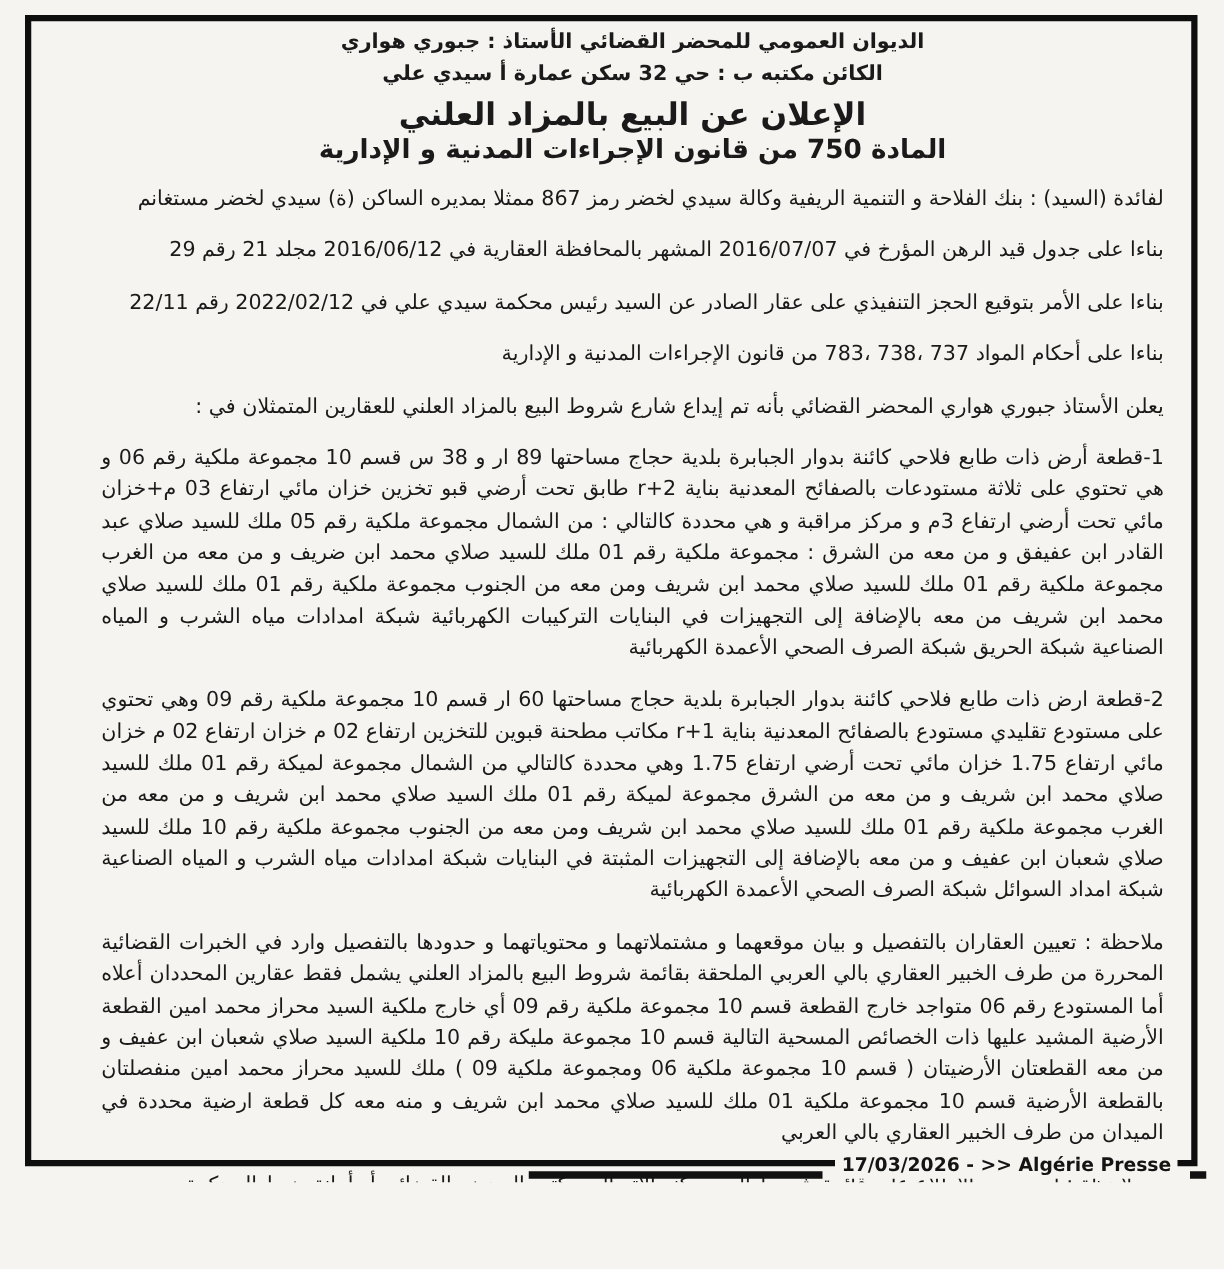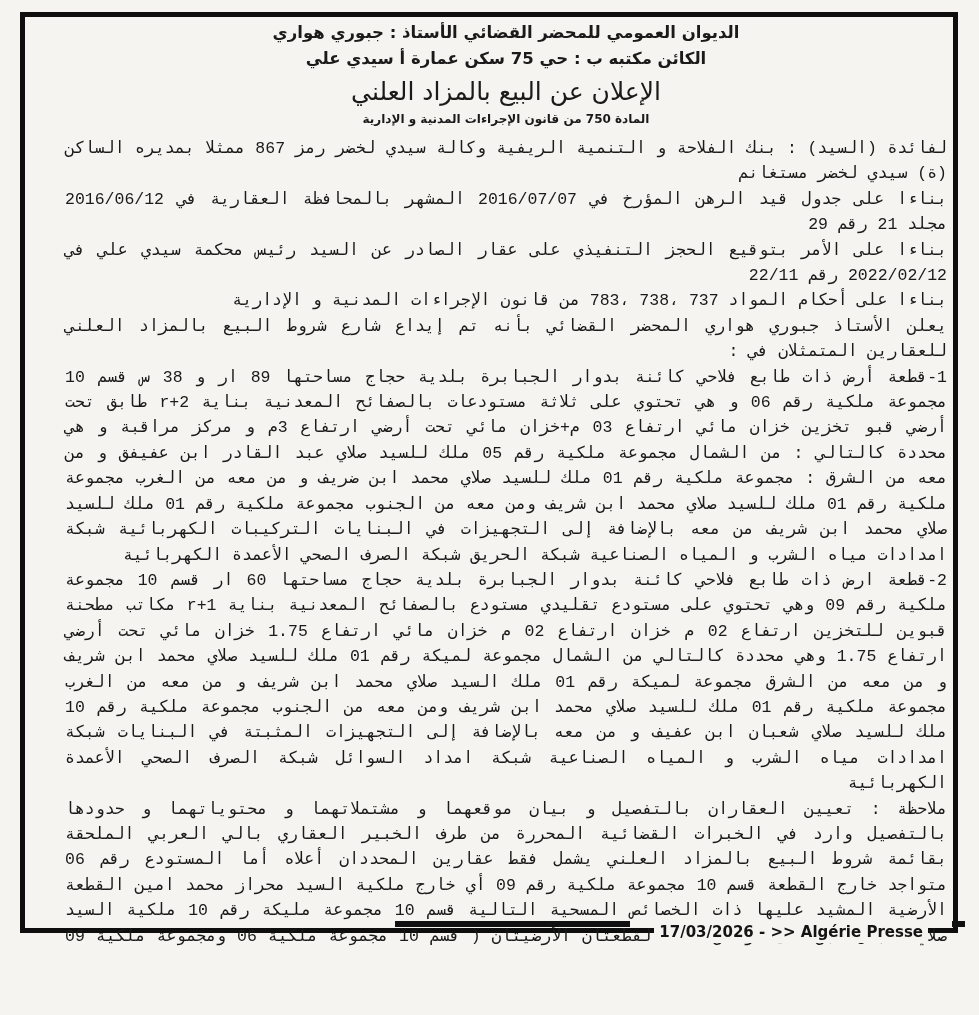--- a/index.html
+++ b/index.html
@@ -34,57 +34,56 @@
   }
   .hline {
     font-size: 16.5px;
     line-height: 25.5px;
     letter-spacing: 0.2px;
   }
   h1.doc-title {
     margin: 5px 0 2px 0;
     font-size: 25px;
     line-height: 31px;
-    font-weight: normal;
+    font-weight: bold;
   }
   .subtitle {
-    font-size: 12px;
+    font-size: 21px;
     line-height: 21px;
     font-weight: bold;
   }
   main {
     margin-top: 6px;
     font-size: 16.5px;
     line-height: 25.4px;
     text-align: justify;
     text-justify: inter-word;
   }
   main p {
-    margin: 0;
+    margin: 16px;
     padding: 0;
-    font-family: Liberation Mono, monospace;
   }
   .indent {
     text-indent: 16px;
   }
   .signature {
     font-weight: bold;
     text-align: right;
     padding-left: 72px;
     font-size: 16.5px;
     line-height: 25.4px;
   }
   .press-footer {
     position: absolute;
     bottom: 3px;
     right: 14px;
     display: flex;
-    align-items: flex-start;
+    align-items: flex-end;
     direction: ltr;
-    gap: 24px;
+    gap: 10px;
     z-index: 5;
   }
   .press-line {
     width: 235px;
     height: 6px;
     background: #111;
   }
   .press-line.short {
     width: 13px;
   }
@@ -97,21 +96,21 @@
     white-space: nowrap;
   }
 </style>
 </head>
 <body>
 
 <div class="page">
   <div class="frame">
     <header>
       <div class="hline">الديوان العمومي للمحضر القضائي الأستاذ : جبوري هواري</div>
-      <div class="hline">الكائن مكتبه ب : حي 75 سكن عمارة أ سيدي علي</div>
+      <div class="hline">الكائن مكتبه ب : حي 32 سكن عمارة أ سيدي علي</div>
       <h1 class="doc-title">الإعلان عن البيع بالمزاد العلني</h1>
       <div class="subtitle">المادة 750 من قانون الإجراءات المدنية و الإدارية</div>
     </header>
     <main>
       <p>لفائدة (السيد) : بنك الفلاحة و التنمية الريفية وكالة سيدي لخضر رمز 867 ممثلا بمديره الساكن (ة) سيدي لخضر مستغانم</p>
       <p>بناءا على جدول قيد الرهن المؤرخ في 2016/07/07 المشهر بالمحافظة العقارية في 2016/06/12 مجلد 21 رقم 29</p>
       <p>بناءا على الأمر بتوقيع الحجز التنفيذي على عقار الصادر عن السيد رئيس محكمة سيدي علي في 2022/02/12 رقم 22/11</p>
       <p>بناءا على أحكام المواد 737 ،738 ،783 من قانون الإجراءات المدنية و الإدارية</p>
       <p>يعلن الأستاذ جبوري هواري المحضر القضائي بأنه تم إيداع شارع شروط البيع بالمزاد العلني للعقارين المتمثلان في :</p>
       <p>1-قطعة أرض ذات طابع فلاحي كائنة بدوار الجبابرة بلدية حجاج مساحتها 89 ار و 38 س قسم 10 مجموعة ملكية رقم 06 و هي تحتوي على ثلاثة مستودعات بالصفائح المعدنية بناية r+2 طابق تحت أرضي قبو تخزين خزان مائي ارتفاع 03 م+خزان مائي تحت أرضي ارتفاع 3م و مركز مراقبة و هي محددة كالتالي : من الشمال مجموعة ملكية رقم 05 ملك للسيد صلاي عبد القادر ابن عفيفق و من معه من الشرق : مجموعة ملكية رقم 01 ملك للسيد صلاي محمد ابن ضريف و من معه من الغرب مجموعة ملكية رقم 01 ملك للسيد صلاي محمد ابن شريف ومن معه من الجنوب مجموعة ملكية رقم 01 ملك للسيد صلاي محمد ابن شريف من معه بالإضافة إلى التجهيزات في البنايات التركيبات الكهربائية شبكة امدادات مياه الشرب و المياه الصناعية شبكة الحريق شبكة الصرف الصحي الأعمدة الكهربائية</p>

